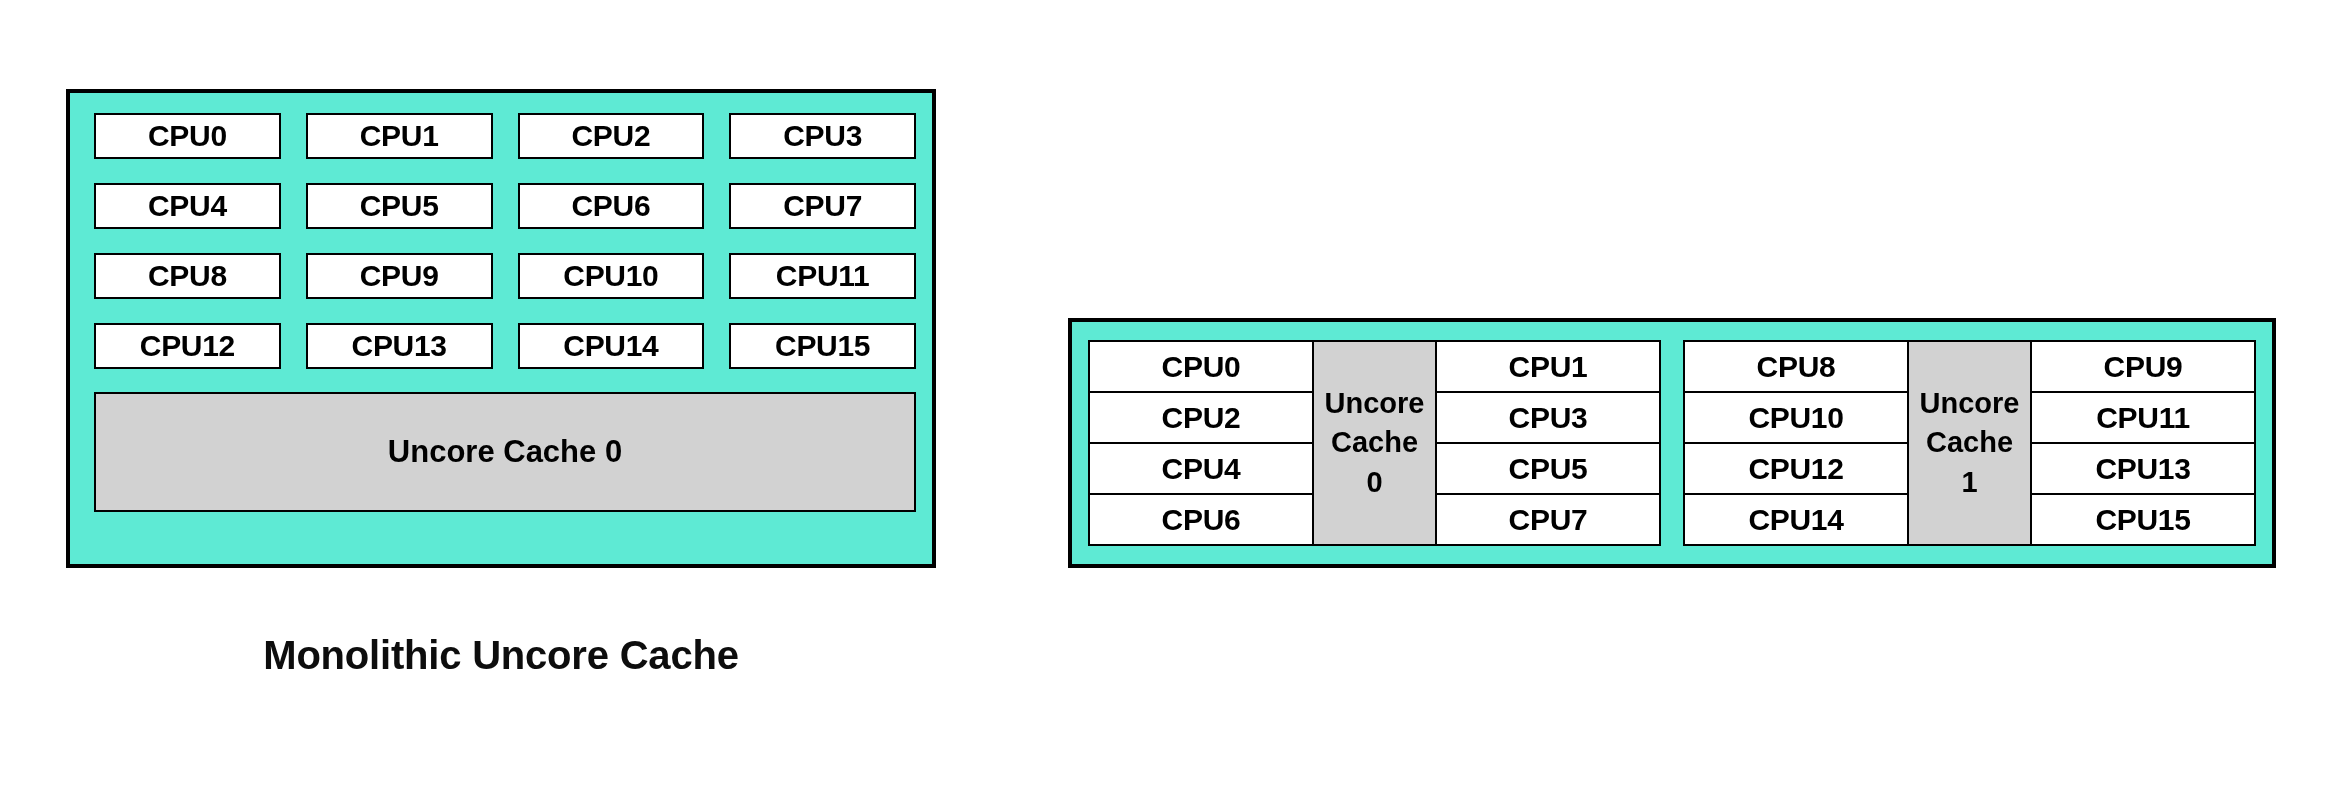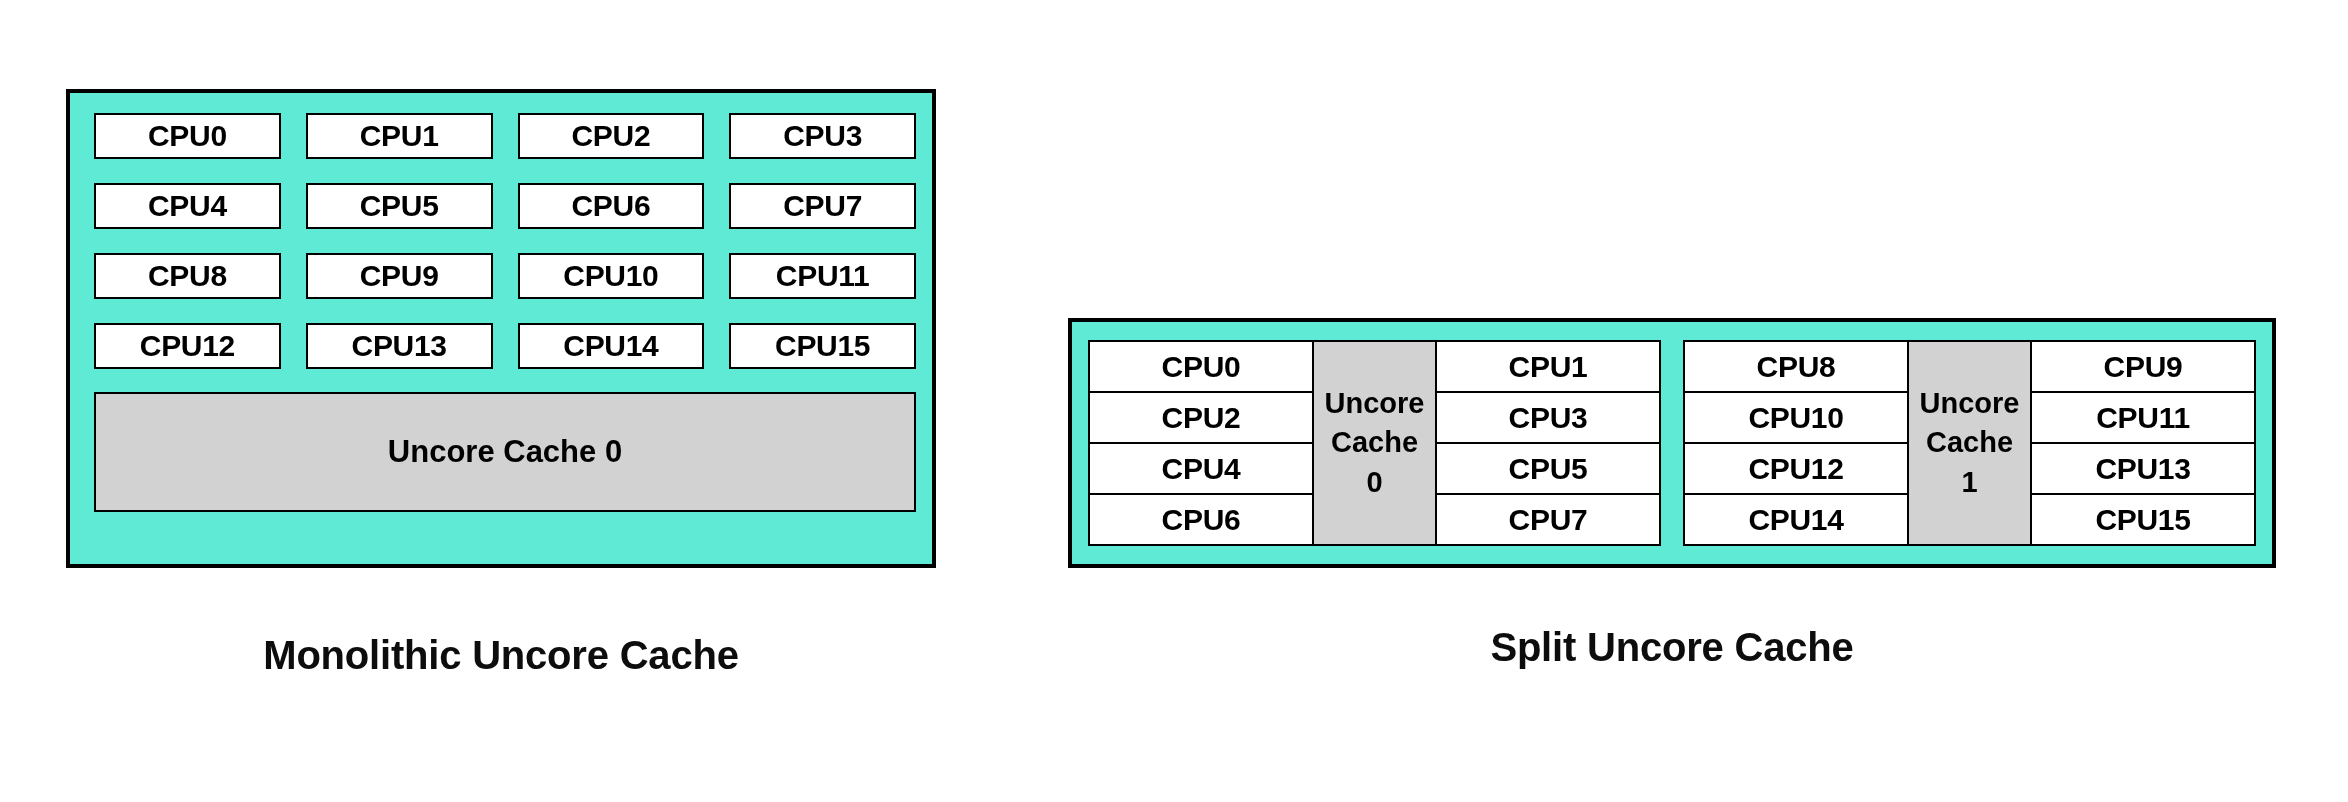--- a/index.html
+++ b/index.html
@@ -240,15 +240,14 @@
           <div class="cpu-cell">CPU9</div>
           <div class="cpu-cell">CPU11</div>
           <div class="cpu-cell">CPU13</div>
           <div class="cpu-cell">CPU15</div>
         </div>
       </div>
 
     </div>
   </div>
 
-  <div class="caption" id="split-caption">Split Uncore Cache</div>
 
 </div>
 
 </body></html>

